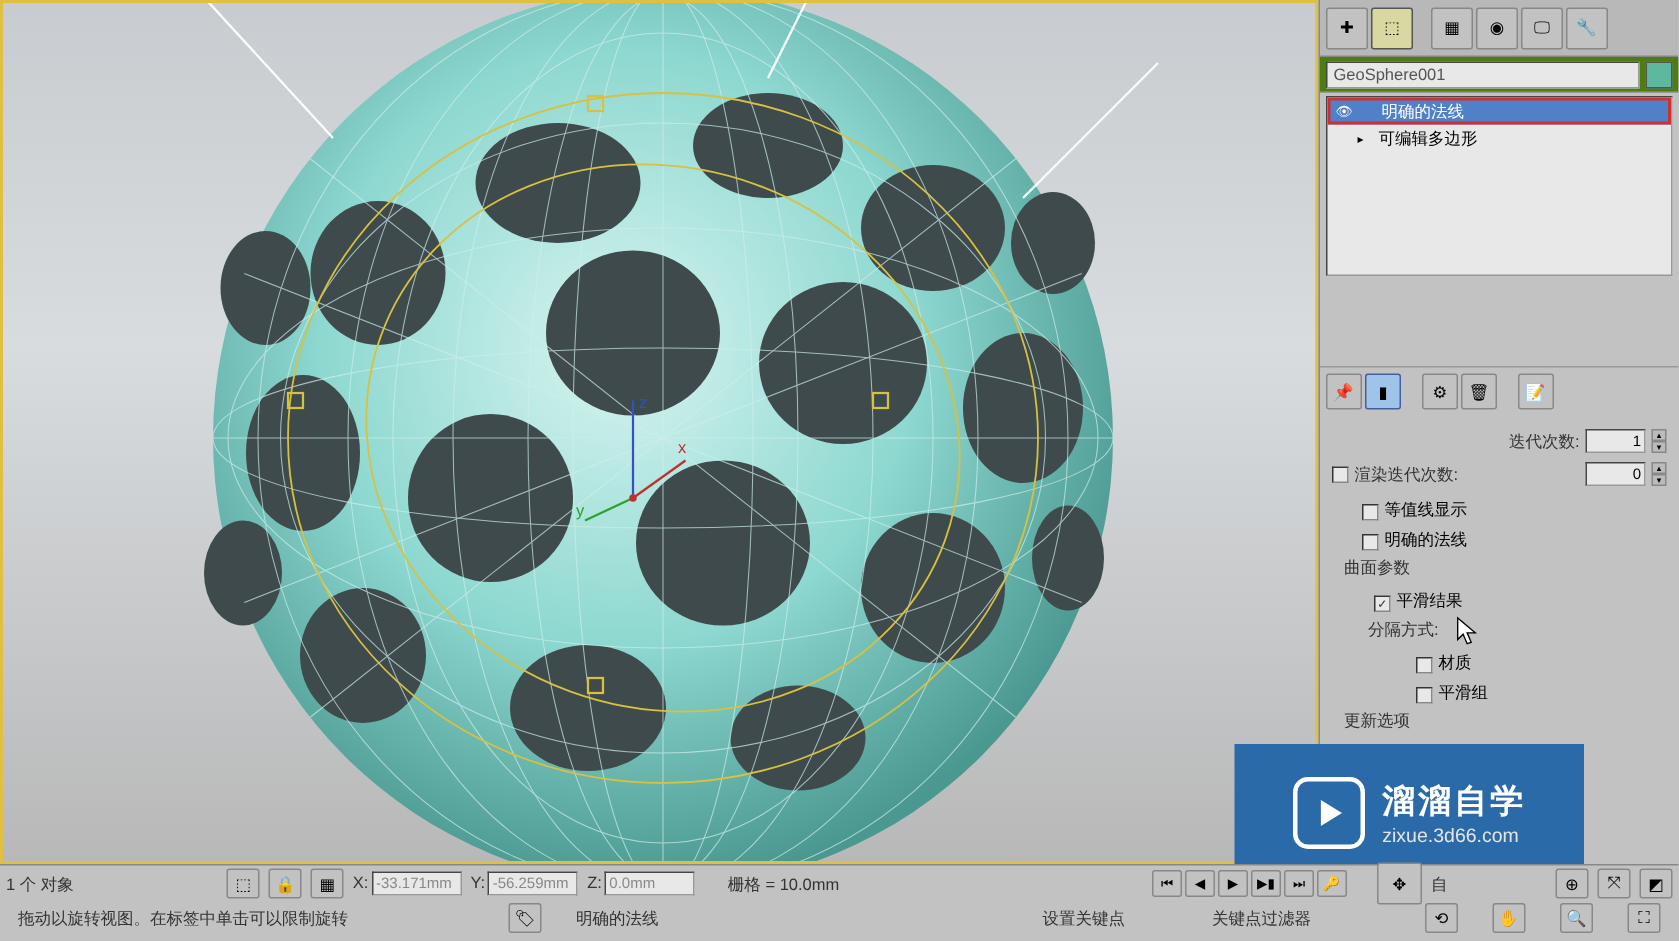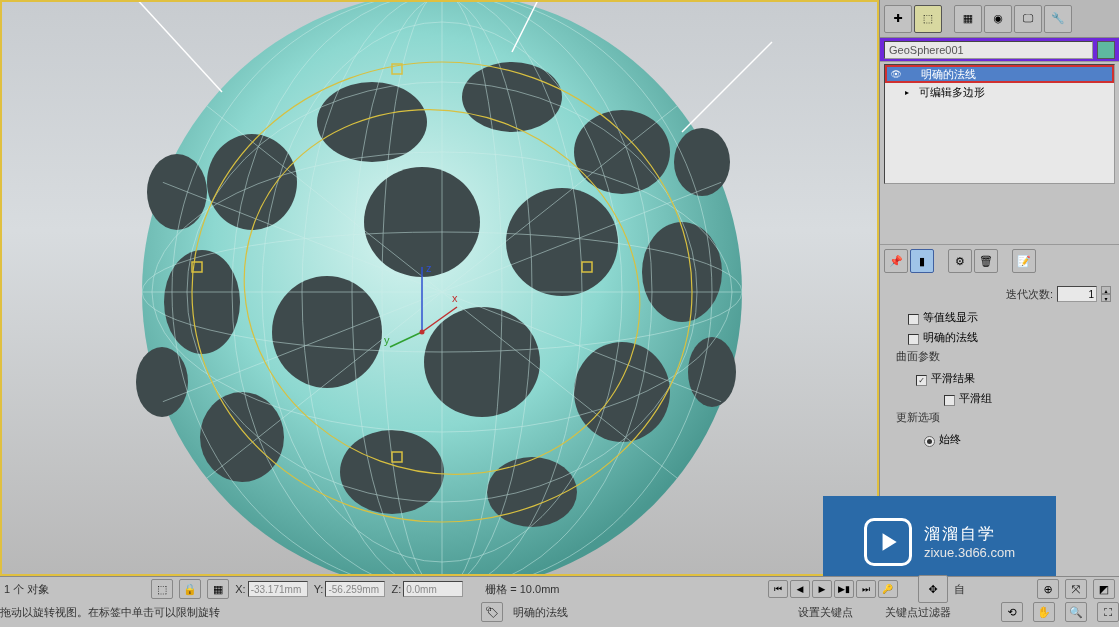--- a/index.html
+++ b/index.html
@@ -8,21 +8,21 @@
 .viewport { position: absolute; left: 0; top: 0; width: 879px; height: 576px; background: linear-gradient(#c8ccd0 0%, #d8dcdf 40%, #b8b8b8 100%); border: 2px solid #e0c040; }
 .viewport-inner { width: 100%; height: 100%; position: relative; overflow: hidden; }
 
 .side-panel { position: absolute; right: 0; top: 0; width: 240px; height: 576px; background: #c2c2c2; border-left: 1px solid #888; }
 
 .toolbar-top { height: 38px; background: #b8b8b8; border-bottom: 1px solid #888; display: flex; align-items: center; gap: 2px; padding: 0 4px; }
 .tool-btn { width: 28px; height: 28px; background: #c2c2c2; border: 1px solid #888; border-radius: 2px; display: flex; align-items: center; justify-content: center; cursor: pointer; }
 .tool-btn.active { background: #d8d8a0; border-color: #555; }
 .tool-divider { width: 8px; }
 
-.name-row { height: 24px; background: #6d28d9; display: flex; align-items: center; padding: 2px 4px; border-bottom: 1px solid #999; }
+.name-row { height: 24px; background: #4d7c0f; display: flex; align-items: center; padding: 2px 4px; border-bottom: 1px solid #999; }
 .name-field { flex: 1; height: 18px; background: #e8e8e8; border: 1px inset #999; padding: 0 4px; font-size: 11px; color: #555; }
 .color-swatch { width: 18px; height: 18px; background: #5eb8a0; border: 1px solid #555; margin-left: 4px; }
 
 .modifier-list-header { height: 20px; background: #aaa; display: flex; align-items: center; padding: 0 6px; border: 1px solid #888; color: #333; }
 .modifier-dropdown-arrow { margin-left: auto; font-size: 8px; }
 
 .modifier-stack { background: #e8e8e8; border: 1px inset #999; margin: 2px 4px; height: 120px; overflow: auto; }
 .mod-row { display: flex; align-items: center; height: 18px; padding: 0 2px; gap: 4px; }
 .mod-row.selected { background: #5080c8; color: #fff; }
 .mod-row.highlighted { border: 2px solid #d03030; position: relative; }
@@ -46,34 +46,34 @@
 .chk.checked::after { content: "✓"; color: #333; }
 .radio { width: 11px; height: 11px; border: 1px solid #666; background: #e8e8e8; border-radius: 50%; display: inline-flex; align-items: center; justify-content: center; }
 .radio.checked::after { content: ""; width: 5px; height: 5px; background: #333; border-radius: 50%; display: block; }
 .section-label { font-weight: normal; color: #333; margin: 4px 0 2px 8px; }
 
 .cursor-icon { position: absolute; width: 18px; height: 22px; }
 
 .watermark { position: absolute; right: 63px; bottom: 40px; width: 233px; height: 91px; background: #2a6aa8; display: flex; align-items: center; justify-content: center; gap: 12px; }
 .watermark-icon { width: 48px; height: 48px; border: 3px solid #fff; border-radius: 10px; display: flex; align-items: center; justify-content: center; }
 .watermark-text { color: #fff; text-align: left; }
-.watermark-title { font-size: 16px; font-weight: normal; letter-spacing: 2px; }
+.watermark-title { font-size: 22px; font-weight: bold; letter-spacing: 2px; }
 .watermark-url { font-size: 13px; color: #e5e5e5; }
 
 .bottom-bar { position: absolute; left: 0; bottom: 0; width: 1119px; height: 51px; background: #c2c2c2; border-top: 1px solid #888; }
 .status-row { height: 24px; display: flex; align-items: center; padding: 0 4px; gap: 6px; }
 .status-text { color: #333; }
 .coord-group { display: flex; align-items: center; gap: 2px; }
 .coord-label { color: #333; font-size: 11px; }
 .coord-field { width: 60px; height: 16px; background: #e8e8e8; border: 1px inset #999; color: #888; font-size: 10px; padding: 0 2px; }
 .grid-label { color: #333; margin-left: 16px; }
 .transport { display: flex; gap: 2px; margin-left: auto; }
 .transport-btn { width: 20px; height: 18px; background: #c2c2c2; border: 1px solid #888; border-radius: 2px; display: flex; align-items: center; justify-content: center; font-size: 9px; cursor: pointer; }
 .btn-icon { width: 22px; height: 20px; background: #c2c2c2; border: 1px solid #888; border-radius: 2px; display: flex; align-items: center; justify-content: center; cursor: pointer; }
-.hint-row { height: 22px; display: flex; align-items: center; padding: 0 0; gap: 10px; }
+.hint-row { height: 22px; display: flex; align-items: center; padding: 0 12px; gap: 23px; }
 .hint-text { color: #333; font-size: 11px; }
 
 .sphere-svg { position: absolute; left: 40px; top: -20px; width: 800px; height: 620px; }
 .axis-gizmo { position: absolute; left: 380px; top: 260px; }
 </style>
 </head>
 <body>
 
 <div class="viewport">
   <div class="viewport-inner">
@@ -227,33 +227,52 @@
   <div class="rollout">
     <div class="rollout-body">
       <div class="param-row">
         <span class="param-label">迭代次数:</span>
         <input class="spinner" value="1" style="">
         <div class="spinner-arrows">
             <div class="spin-up">▴</div>
             <div class="spin-down">▾</div>
           </div>
       </div>
+      <div class="param-row">
+        <span class="chk"></span>
+        <span class="param-label" style="text-align:left">渲染迭代次数:</span>
+        <input class="spinner" value="0" style="">
+        <div class="spinner-arrows">
+            <div class="spin-up">▴</div>
+            <div class="spin-down">▾</div>
+          </div>
+      </div>
       <div class="checkbox-row">
         <span class="chk"></span>
         <span>等值线显示</span>
       </div>
       <div class="checkbox-row">
         <span class="chk"></span>
         <span>明确的法线</span>
       </div>
 
       <div class="section-label">曲面参数</div>
       <div class="checkbox-row" style="padding-left:28px">
         <span class="chk checked"></span>
         <span>平滑结果</span>
+      </div>
+      <div class="section-label" style="margin-left:24px; position: relative;">
+        <span>分隔方式:</span>
+        <svg class="cursor-icon" style="left:58px; top:-2px" viewBox="0 0 20 24">
+            <path d="M2 2 L2 18 L6 14 L9 21 L12 20 L9 13 L15 13 Z" fill="#fff" stroke="#000"></path>
+          </svg>
+      </div>
+      <div class="checkbox-row" style="padding-left:56px">
+        <span class="chk"></span>
+        <span>材质</span>
       </div>
       <div class="checkbox-row" style="padding-left:56px">
         <span class="chk"></span>
         <span>平滑组</span>
       </div>
 
       <div class="section-label">更新选项</div>
       <div class="checkbox-row" style="padding-left:36px">
         <span class="radio checked"></span>
         <span>始终</span>

